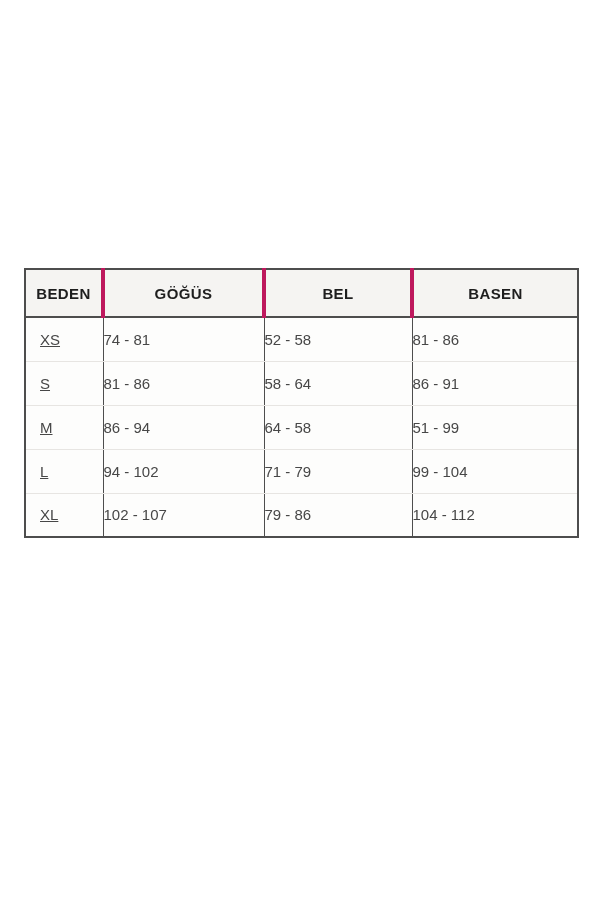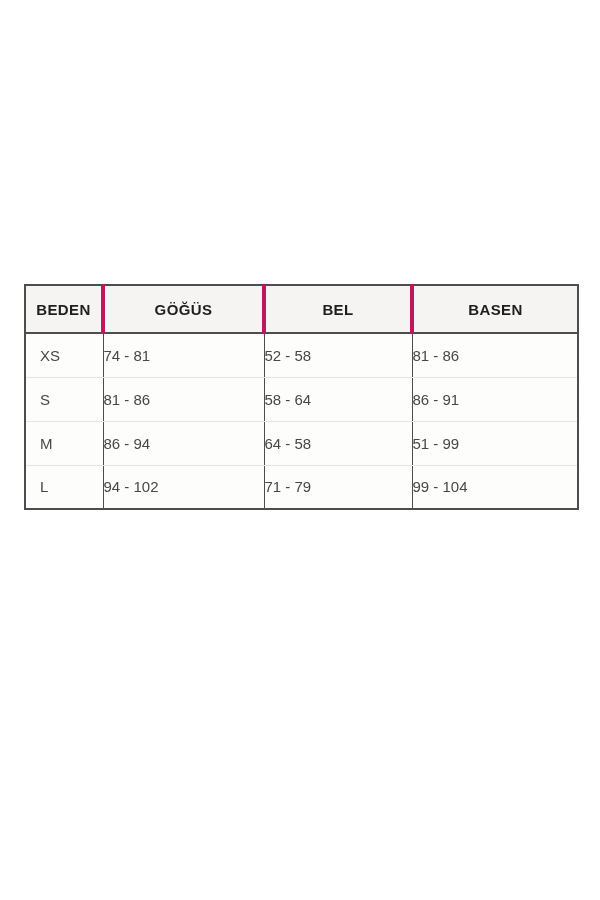--- a/index.html
+++ b/index.html
@@ -10,21 +10,21 @@
     overflow: hidden;
   }
   .canvas {
     position: relative;
     width: 600px; height: 900px;
     background: #ffffff;
   }
   .size-table-wrap {
     position: absolute;
     left: 24px;
-    top: 284px;
+    top: 268px;
     width: 442px;
     border-radius: 9px;
   }
   table.size-table {
     width: 100%;
     border-collapse: collapse;
     table-layout: fixed;
     background: #fdfdfc;
     border: 2px solid #4d4d4d;
   }
@@ -55,20 +55,21 @@
     text-align: left;
     vertical-align: middle;
     border-bottom: 1px solid #e7e5e2;
     border-left: 1px solid #4d4d4d;
     background: #fdfdfc;
   }
   tbody td:first-child {
     border-left: none;
     text-align: left;
     padding-left: 14px;
+    text-decoration: underline;
   }
   tbody tr:last-child td { border-bottom: none; }
 </style>
 </head>
 <body>
 
 <div class="canvas">
   <div class="size-table-wrap">
     <table class="size-table">
       <colgroup>
@@ -103,16 +104,22 @@
           <td>86 - 94</td>
           <td>64 - 58</td>
           <td>51 - 99</td>
         </tr>
         <tr>
           <td>L</td>
           <td>94 - 102</td>
           <td>71 - 79</td>
           <td>99 - 104</td>
         </tr>
+        <tr>
+          <td>XL</td>
+          <td>102 - 107</td>
+          <td>79 - 86</td>
+          <td>104 - 112</td>
+        </tr>
       </tbody>
     </table>
   </div>
 </div>
 
 </body></html>

